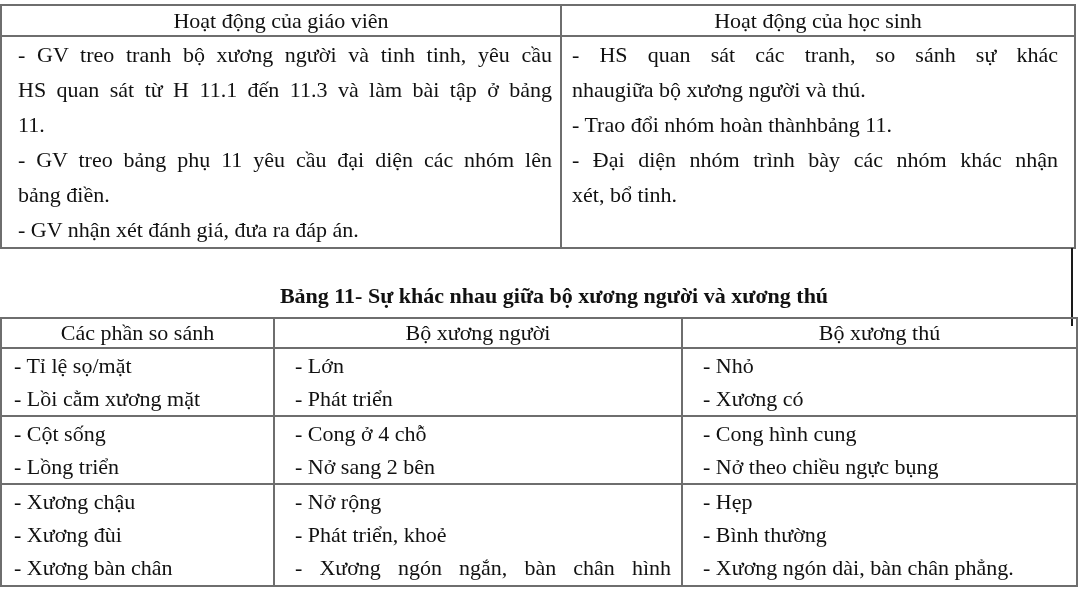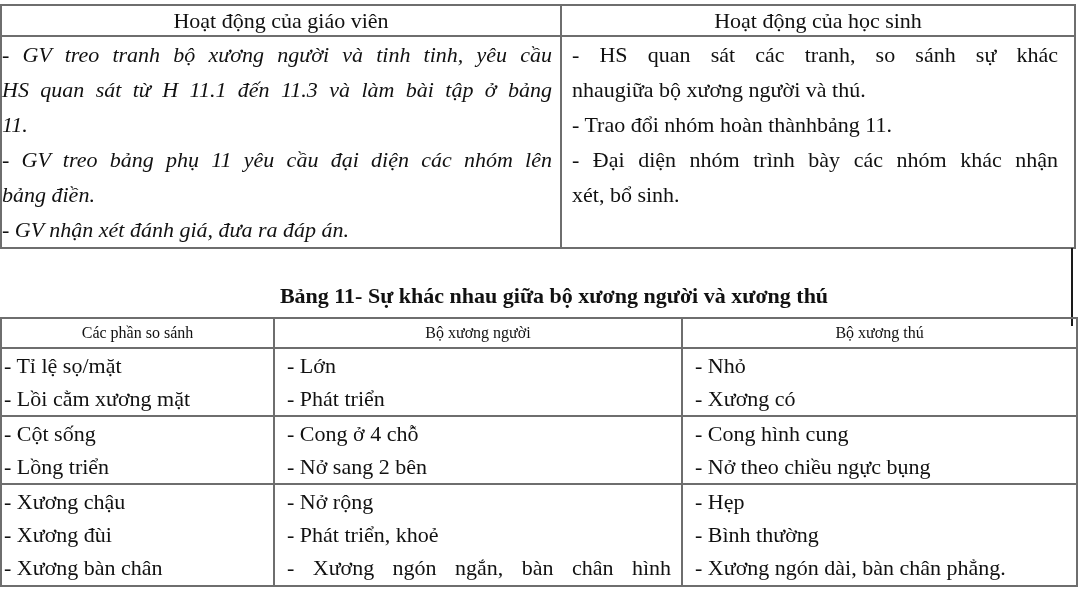--- a/index.html
+++ b/index.html
@@ -37,21 +37,21 @@
       font-size: 22px;
       line-height: 29px;
       text-align: center;
     }
     #activity-table td {
       height: 206px;
       font-size: 22px;
       line-height: 35px;
       text-align: justify;
     }
-    #activity-table .cell-left { padding-left: 0; padding-right: 8px; font-style: italic; }
+    #activity-table .cell-left { padding-left: 16px; padding-right: 8px; }
     #activity-table .cell-right { padding-left: 10px; padding-right: 16px; }
     .line { display: block; white-space: normal; }
     .justify-line {
       display: block;
       text-align: justify;
       text-align-last: justify;
     }
     
     #table-caption {
       position: absolute;
@@ -75,31 +75,31 @@
     #compare-table {
       left: 0px;
       top: 317px;
       width: 1076px;
     }
     #compare-table col.c1 { width: 273px; }
     #compare-table col.c2 { width: 408px; }
     #compare-table col.c3 { width: 395px; }
     #compare-table th {
       height: 28px;
-      font-size: 16px;
+      font-size: 22px;
       line-height: 28px;
       text-align: center;
     }
     #compare-table td {
       font-size: 22px;
       line-height: 33px;
-      padding-left: 2px;
+      padding-left: 12px;
       padding-right: 10px;
     }
-    #compare-table td.col-2, #compare-table td.col-3 { padding-left: 12px; }
+    #compare-table td.col-2, #compare-table td.col-3 { padding-left: 20px; }
     #compare-table tr.grp td { height: 64px; }
     #compare-table tr.grp3 td { height: 100px; }
     #compare-table td .ln { display: block; white-space: nowrap; }
     #compare-table td .ln.just {
       text-align: justify;
       text-align-last: justify;
       white-space: normal;
     }
   </style>
 </head>
@@ -122,21 +122,21 @@
       <span class="line">11.</span>
       <span class="justify-line">- GV treo bảng phụ 11 yêu cầu đại diện các nhóm lên</span>
       <span class="line">bảng điền.</span>
       <span class="line">- GV nhận xét đánh giá, đưa ra đáp án.</span>
     </td>
     <td class="cell-right">
       <span class="justify-line">- HS quan sát các tranh, so sánh sự khác</span>
       <span class="line">nhaugiữa bộ xương người và thú.</span>
       <span class="line">- Trao đổi nhóm hoàn thànhbảng 11.</span>
       <span class="justify-line">- Đại diện nhóm trình bày các nhóm khác nhận</span>
-      <span class="line">xét, bổ sinh.</span>
+      <span class="line">xét, bổ tinh.</span>
     </td>
   </tr>
 </tbody>
   </table>
 
 <div class="stray-line"></div>
 
 <div id="table-caption">Bảng 11- Sự khác nhau giữa bộ xương người và xương thú</div>
 
 <table class="tbl" id="compare-table">

